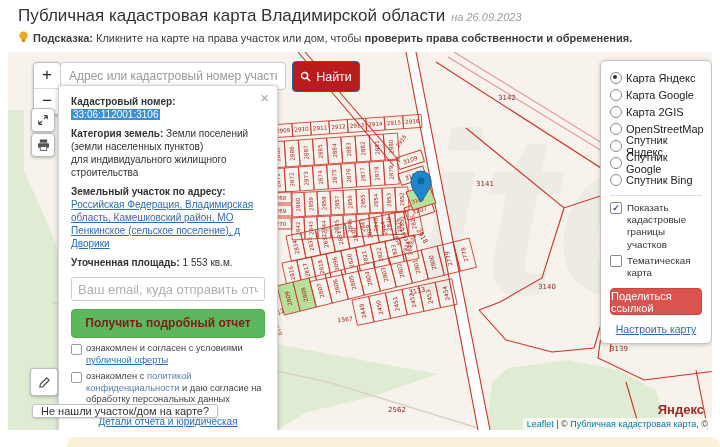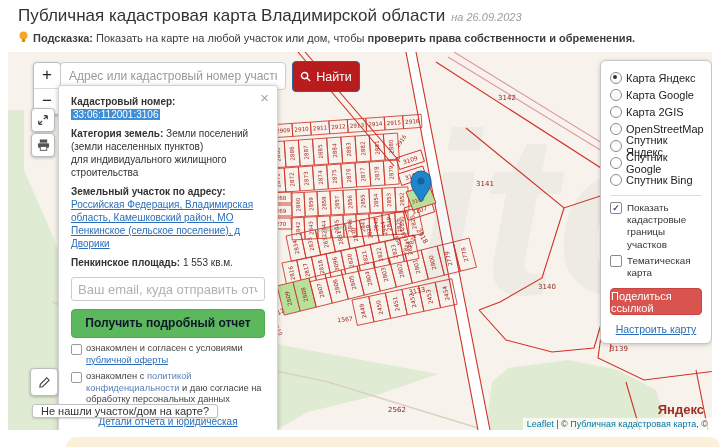--- a/index.html
+++ b/index.html
@@ -41,21 +41,21 @@
     color:#333;line-height:1.3;}
   #info-card .lbl{font-weight:bold;}
   #cadastral-value{background:#3f8fd6;color:#fff;padding:0 2px;}
   #info-close{position:absolute;top:4px;right:8px;font-size:15px;color:#a6a6a6;cursor:pointer;line-height:1;}
   .row{margin-top:6px;}
   a.lnk{color:#2a6ebb;text-decoration:underline;cursor:pointer;}
   #email-input{width:100%;height:24px;border:1px solid #ccc;border-radius:3px;margin-top:8px;
     padding:0 6px;font-size:13px;box-sizing:border-box;font-family:"Liberation Sans",sans-serif;}
   #email-input::placeholder{color:#b0b0b0;}
   #report-btn{margin-top:8px;width:100%;height:29px;background:#5cb85c;border:1px solid #4cae4c;
-    border-radius:4px;color:#0f172a;font-size:12px;font-weight:bold;display:flex;align-items:center;
+    border-radius:4px;color:#7f1d1d;font-size:12px;font-weight:bold;display:flex;align-items:center;
     justify-content:center;cursor:pointer;box-sizing:border-box;}
   .cbrow{margin-top:5px;font-size:9.3px;color:#444;display:flex;gap:4px;line-height:1.25;}
   .cb{width:9px;height:9px;border:1px solid #999;border-radius:2px;background:#fff;flex:none;margin-top:1px;}
   .centerlinks{margin-top:8px;text-align:center;font-size:10px;line-height:1.5;}
   
   #layers-card{left:592px;top:8px;width:112px;background:#fff;border:1px solid #c6c6c6;border-radius:6px;
     box-shadow:0 1px 4px rgba(0,0,0,.2);padding:8px 9px;box-sizing:border-box;}
   .radio-row{display:flex;align-items:center;gap:4px;font-size:11px;color:#222;height:17px;cursor:pointer;}
   .radio{width:10px;height:10px;border:1px solid #8a8a8a;border-radius:50%;flex:none;position:relative;background:#fff;}
   .radio.sel::after{content:"";position:absolute;left:2px;top:2px;width:4px;height:4px;border-radius:50%;background:#333;}
@@ -78,21 +78,21 @@
 </head>
 <body>
 
 <div id="header">
   <span id="page-title">Публичная кадастровая карта Владимирской области</span><span id="page-date">на 26.09.2023</span>
 </div>
 <div id="hint">
   <svg width="11" height="13" viewBox="0 0 11 13">
       <circle cx="5.5" cy="4.5" r="4" fill="#f5a623"></circle>
       <rect x="3.8" y="8" width="3.4" height="3" rx="1" fill="#c98c1e"></rect>
-    </svg><span class="b">Подсказка:</span><span> Показать на карте на любой участок или дом, чтобы </span><span class="b">проверить права собственности и обременения</span><span class="b">.</span>
+    </svg><span class="b">Подсказка:</span><span> Кликните на карте на права участок или дом, чтобы </span><span class="b">проверить права собственности и обременения</span><span class="b">.</span>
 </div>
 
 <div id="map">
   <svg id="map-svg" width="704" height="378" viewBox="0 0 704 378">
       <polygon points="0,58 16,58 16,118 44,182 50,198 228,204 238,236 256,260 238,288 268,292 354,308 430,322 366,344 300,360 268,378 0,378" fill="#dfecd3"></polygon>
       <polygon points="478,378 484,330 500,316 560,308 610,318 648,338 656,364 620,378" fill="#dfecd3"></polygon>
       <polygon points="398,0 408,0 482,378 470,378" fill="#fff"></polygon>
       <polyline points="44,250 180,300 320,330 470,376" fill="none" stroke="#d8d2c4" stroke-width="1.5"></polyline>
       <polyline points="290,0 386,114" fill="none" stroke="#cf3126" stroke-width="1.1"></polyline>
       <polyline points="297,0 392,110" fill="none" stroke="#cf3126" stroke-width="1.1"></polyline>
@@ -373,21 +373,21 @@
       <span id="cadastral-value">33:06:112001:3106</span>
     </div>
     <div class="row">
       <span class="lbl">Категория земель:</span><span> Земли поселений (земли населенных пунктов)</span><br>
       <span>для индивидуального жилищного строительства</span>
     </div>
     <div class="row">
       <span class="lbl">Земельный участок по адресу:</span><a class="lnk"> Российская Федерация, Владимирская область, Камешковский район, МО Пенкинское (сельское поселение), д Дворики</a>
     </div>
     <div class="row">
-      <span class="lbl">Пенкинское площадь:</span><span> 1 553 кв.м.</span>
+      <span class="lbl">Уточненная площадь:</span><span> 1 553 кв.м.</span>
     </div>
     <input id="email-input" placeholder="Ваш email, куда отправить отчет" style="">
     <div id="report-btn">
       <span>Получить подробный отчет</span>
     </div>
     <div class="cbrow">
       <span class="cb"></span>
       <span><span>ознакомлен и согласен с условиями </span><a class="lnk">публичной оферты</a></span>
     </div>
     <div class="cbrow">

